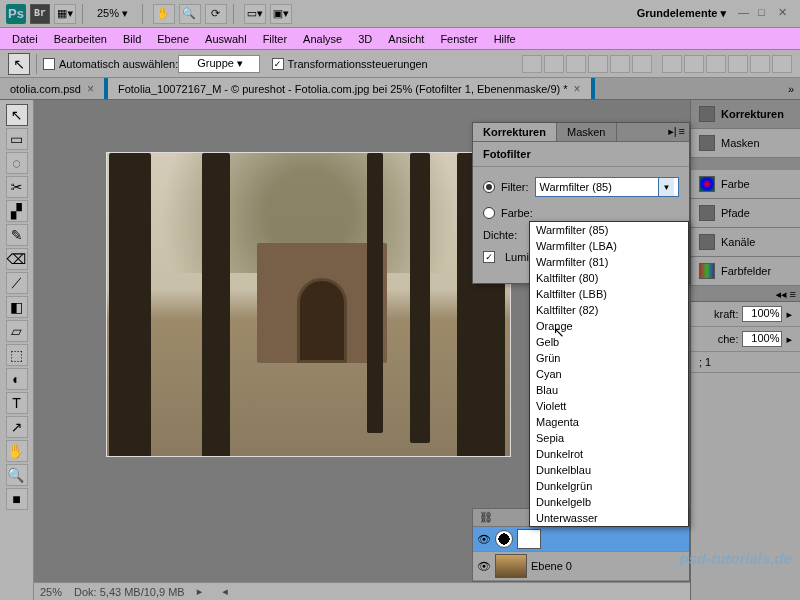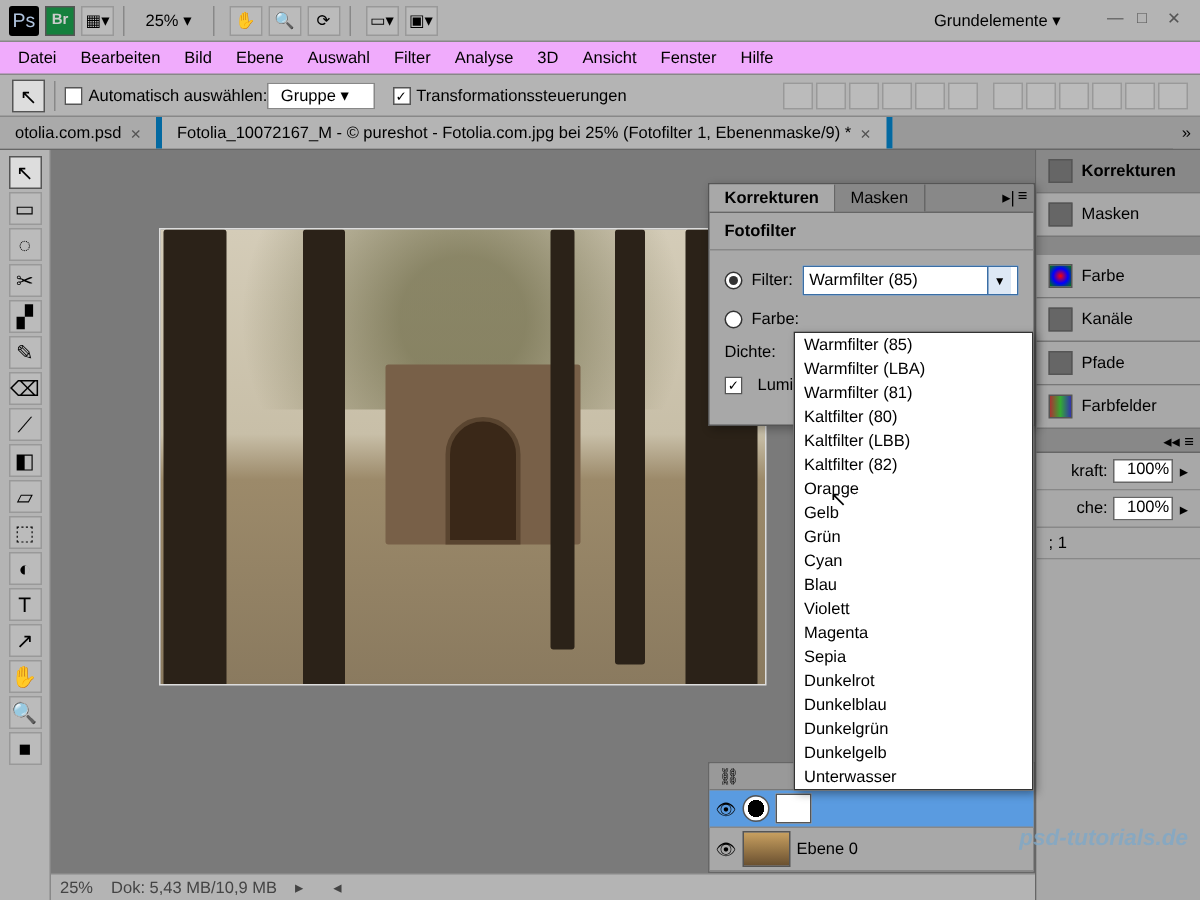--- a/index.html
+++ b/index.html
@@ -1,32 +1,32 @@
 <!DOCTYPE html>
 <html><head>
 <meta charset="utf-8">
 <style>
 * { box-sizing: border-box; margin: 0; padding: 0; font-family: Tahoma, Arial, sans-serif; font-size: 11px; }
 body { background: #b4b4b4; width: 800px; height: 600px; overflow: hidden; position: relative; }
 
 .top-app-bar { background: #b4b4b4; height: 28px; display: flex; align-items: center; padding: 0 6px; border-bottom: 1px solid #888; }
-.app-icon { width: 20px; height: 20px; background: #000000; color: #b0c4de; display: flex; align-items: center; justify-content: center; font-weight: normal; font-size: 13px; border-radius: 2px; }
-.br-icon { width: 20px; height: 20px; background: #15803d; color: #ccc; display: flex; align-items: center; justify-content: center; font-size: 10px; border: 1px solid #555; margin-left: 4px; font-weight: bold; }
+.app-icon { width: 20px; height: 20px; background: #0f766e; color: #b0c4de; display: flex; align-items: center; justify-content: center; font-weight: bold; font-size: 13px; border-radius: 2px; }
+.br-icon { width: 20px; height: 20px; background: #404040; color: #ccc; display: flex; align-items: center; justify-content: center; font-size: 10px; border: 1px solid #555; margin-left: 4px; font-weight: bold; font-family: Liberation Mono, monospace; }
 .top-icon { width: 22px; height: 20px; border: 1px solid #999; background: #bbb; margin-left: 4px; display: flex; align-items: center; justify-content: center; }
 .top-sep { width: 1px; height: 20px; background: #888; margin: 0 6px; }
 .zoom-level { margin: 0 8px; }
-.preset-label { margin-left: auto; font-weight: normal; margin-right: 27px; padding-left: 36px; }
+.preset-label { margin-left: auto; font-weight: bold; margin-right: 8px; padding-left: 36px; }
 .win-btn { width: 16px; height: 16px; margin-left: 4px; color: #555; }
 
 .menu-bar { background: #f0abfc; height: 22px; display: flex; align-items: center; padding: 0 12px; border-bottom: 1px solid #888; }
 .menu-item { margin-right: 16px; cursor: default; }
 
 .options-bar { background: #b4b4b4; height: 28px; display: flex; align-items: center; padding: 0 8px; border-bottom: 1px solid #888; }
 .opt-group { display: flex; align-items: center; margin-right: 12px; }
-.opt-select { background: #fff; border: 1px solid #888; padding: 1px 16px 1px 8px; height: 18px; }
+.opt-select { background: #fff; border: 1px solid #888; padding: 1px 16px 1px 18px; height: 18px; }
 .checkbox { width: 12px; height: 12px; border: 1px solid #555; background: #fff; margin-right: 4px; display: inline-flex; align-items: center; justify-content: center; font-size: 9px; }
 .align-icons { margin-left: auto; display: flex; gap: 2px; }
 .align-btn { width: 20px; height: 18px; border: 1px solid #999; background: #bbb; }
 
 .tabs-bar { background: #999; height: 22px; display: flex; align-items: stretch; border-bottom: 1px solid #666; }
 .doc-tab { padding: 3px 10px; background: #aaa; border-right: 4px solid #0369a1; display: flex; align-items: center; gap: 6px; }
 .doc-tab.active { background: #b4b4b4; }
 .tab-close { font-size: 12px; color: #555; }
 .tab-expand { margin-left: auto; padding: 0 6px; display: flex; align-items: center; background: #999; }
 
@@ -225,25 +225,25 @@
       <span class="panel-icon"></span>
       <span>Masken</span>
     </div>
     <div style="height:12px;background:#888"></div>
     <div class="panel-row">
       <span class="panel-icon" style="background:radial-gradient(red,blue,green)"></span>
       <span>Farbe</span>
     </div>
     <div class="panel-row">
       <span class="panel-icon"></span>
+      <span>Pfade</span>
+    </div>
+    <div class="panel-row">
+      <span class="panel-icon"></span>
       <span>Kanäle</span>
-    </div>
-    <div class="panel-row">
-      <span class="panel-icon"></span>
-      <span>Pfade</span>
     </div>
     <div class="panel-row">
       <span class="panel-icon" style="background:linear-gradient(90deg,#a33,#3a3,#33a)"></span>
       <span>Farbfelder</span>
     </div>
     <div style="height:16px;background:#888;border-bottom:1px solid #666;text-align:right;padding:2px 4px">◂◂ ≡</div>
     <div class="prop-row">
       <span>kraft:</span>
       <span class="prop-input">100%</span>
         <span>▸</span>

